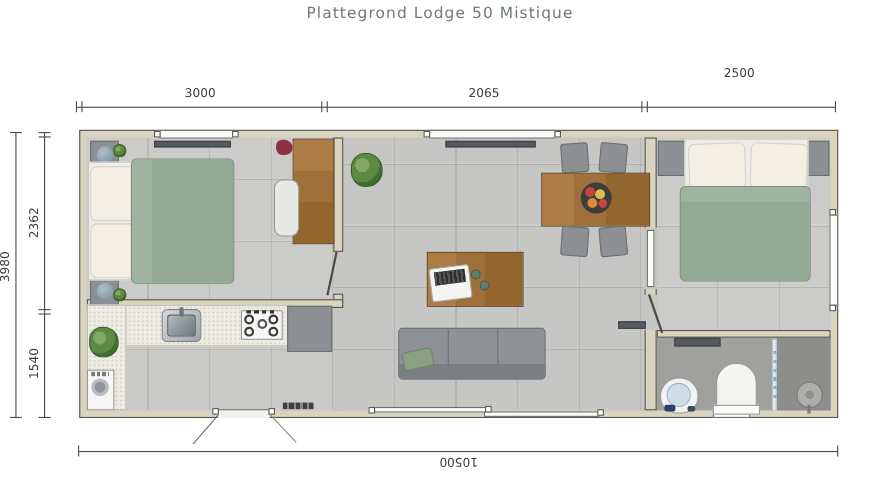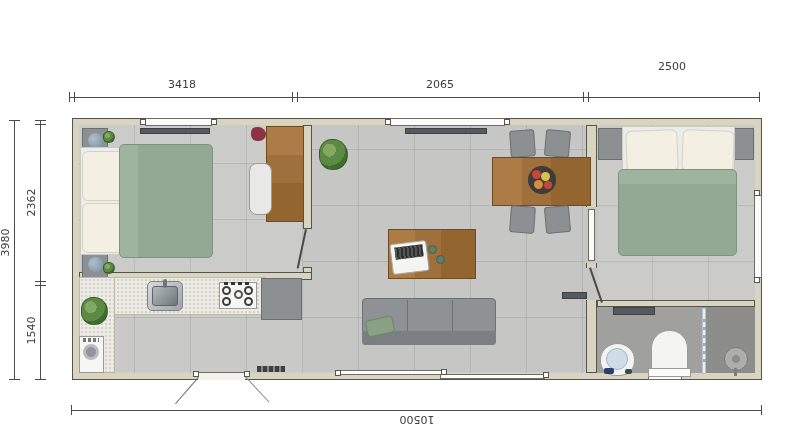--- a/index.html
+++ b/index.html
@@ -35,22 +35,23 @@
      background:radial-gradient(circle at 35% 35%, #82a862 0 25%, #5d8a43 25% 60%, #3f6e2e 60% 100%);
      border:1px solid rgba(40,70,30,0.5);box-sizing:border-box;}
   .white-fix{background:#f6f6f4;border:1px solid #9a9a96;box-sizing:border-box;}
   .leaf{width:2px;background:#4a4a46;}
 </style>
 </head>
 <body>
 
 <div class="canvas">
 
-
-  <div class="abs dimlabel" style="left:152px;top:78px;width:60px">3418</div>
+  <div class="abs title">Plattegrond Lodge 50 Mistique</div>
+
+  <div class="abs dimlabel" style="left:152px;top:78px;width:60px">3000</div>
   <div class="abs dimlabel" style="left:410px;top:78px;width:60px">2065</div>
   <div class="abs dimlabel" style="left:642px;top:60px;width:60px">2500</div>
 
   <div class="abs dline" style="left:70px;top:97px;width:690px;height:1px"></div>
   <div class="abs tick" style="left:69px;top:92px;width:1px;height:10px"></div>
   <div class="abs tick" style="left:74px;top:92px;width:1px;height:10px"></div>
   <div class="abs tick" style="left:292px;top:92px;width:1px;height:10px"></div>
   <div class="abs tick" style="left:297px;top:92px;width:1px;height:10px"></div>
   <div class="abs tick" style="left:583px;top:92px;width:1px;height:10px"></div>
   <div class="abs tick" style="left:588px;top:92px;width:1px;height:10px"></div>

